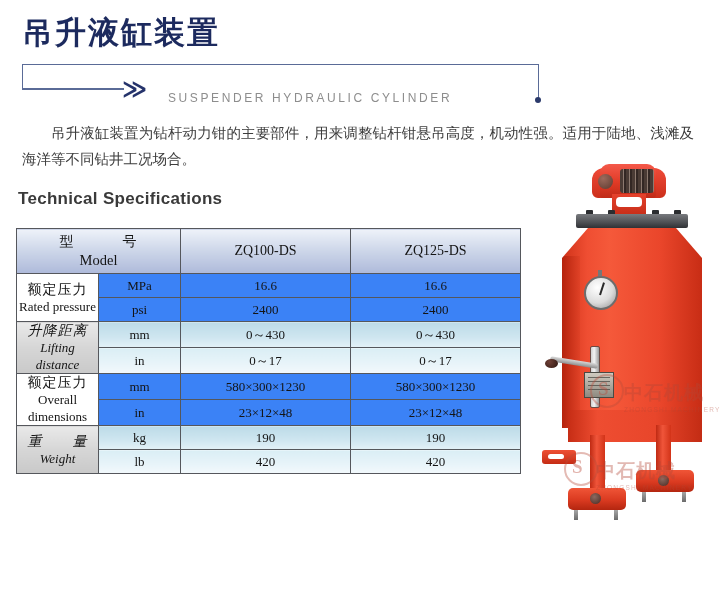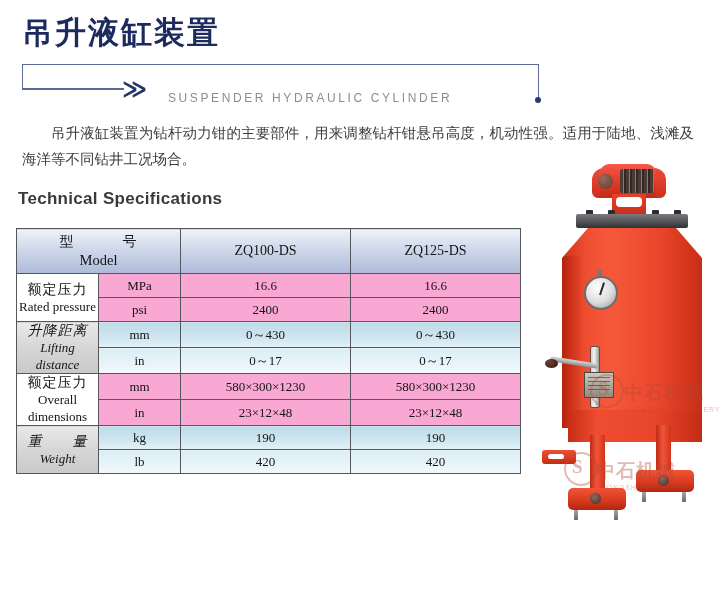--- a/index.html
+++ b/index.html
@@ -187,21 +187,21 @@
     font-size: 14.5px;
     line-height: 18px;
   }
 
   
   td.grp-white { background: #ffffff; }
   td.grp-gray  {
     background: linear-gradient(to bottom, #e9e9e9 0%, #d6d6d6 50%, #c9c9c9 100%);
     font-style: italic;
   }
-  td.val-white { background: #f9a8d4; }
+  td.val-white { background: #3b82f6; }
   td.val-blue-a {
     background: linear-gradient(to bottom, #bcdbe8 0%, #cfe6f0 60%, #e3f1f7 100%);
   }
   td.val-blue-b {
     background: linear-gradient(to bottom, #daeef5 0%, #e8f4f9 60%, #f2f9fc 100%);
   }
 
   
   #product-figure {
     position: absolute;

